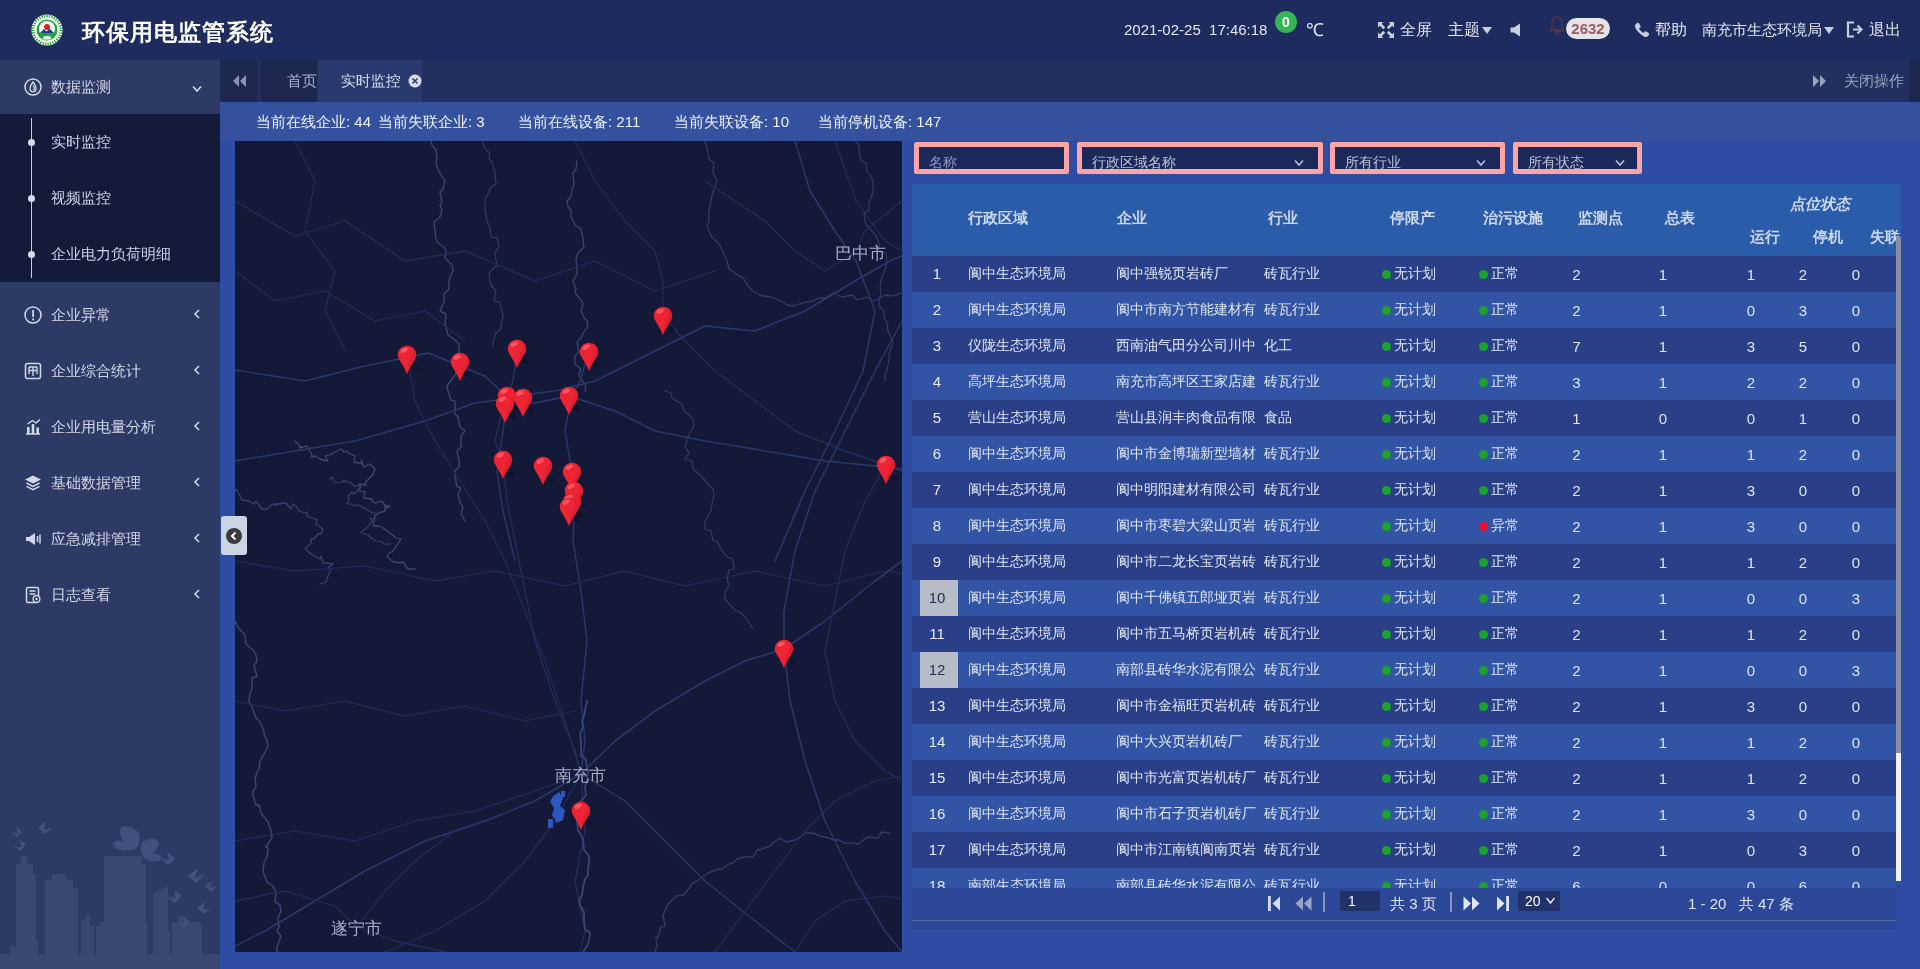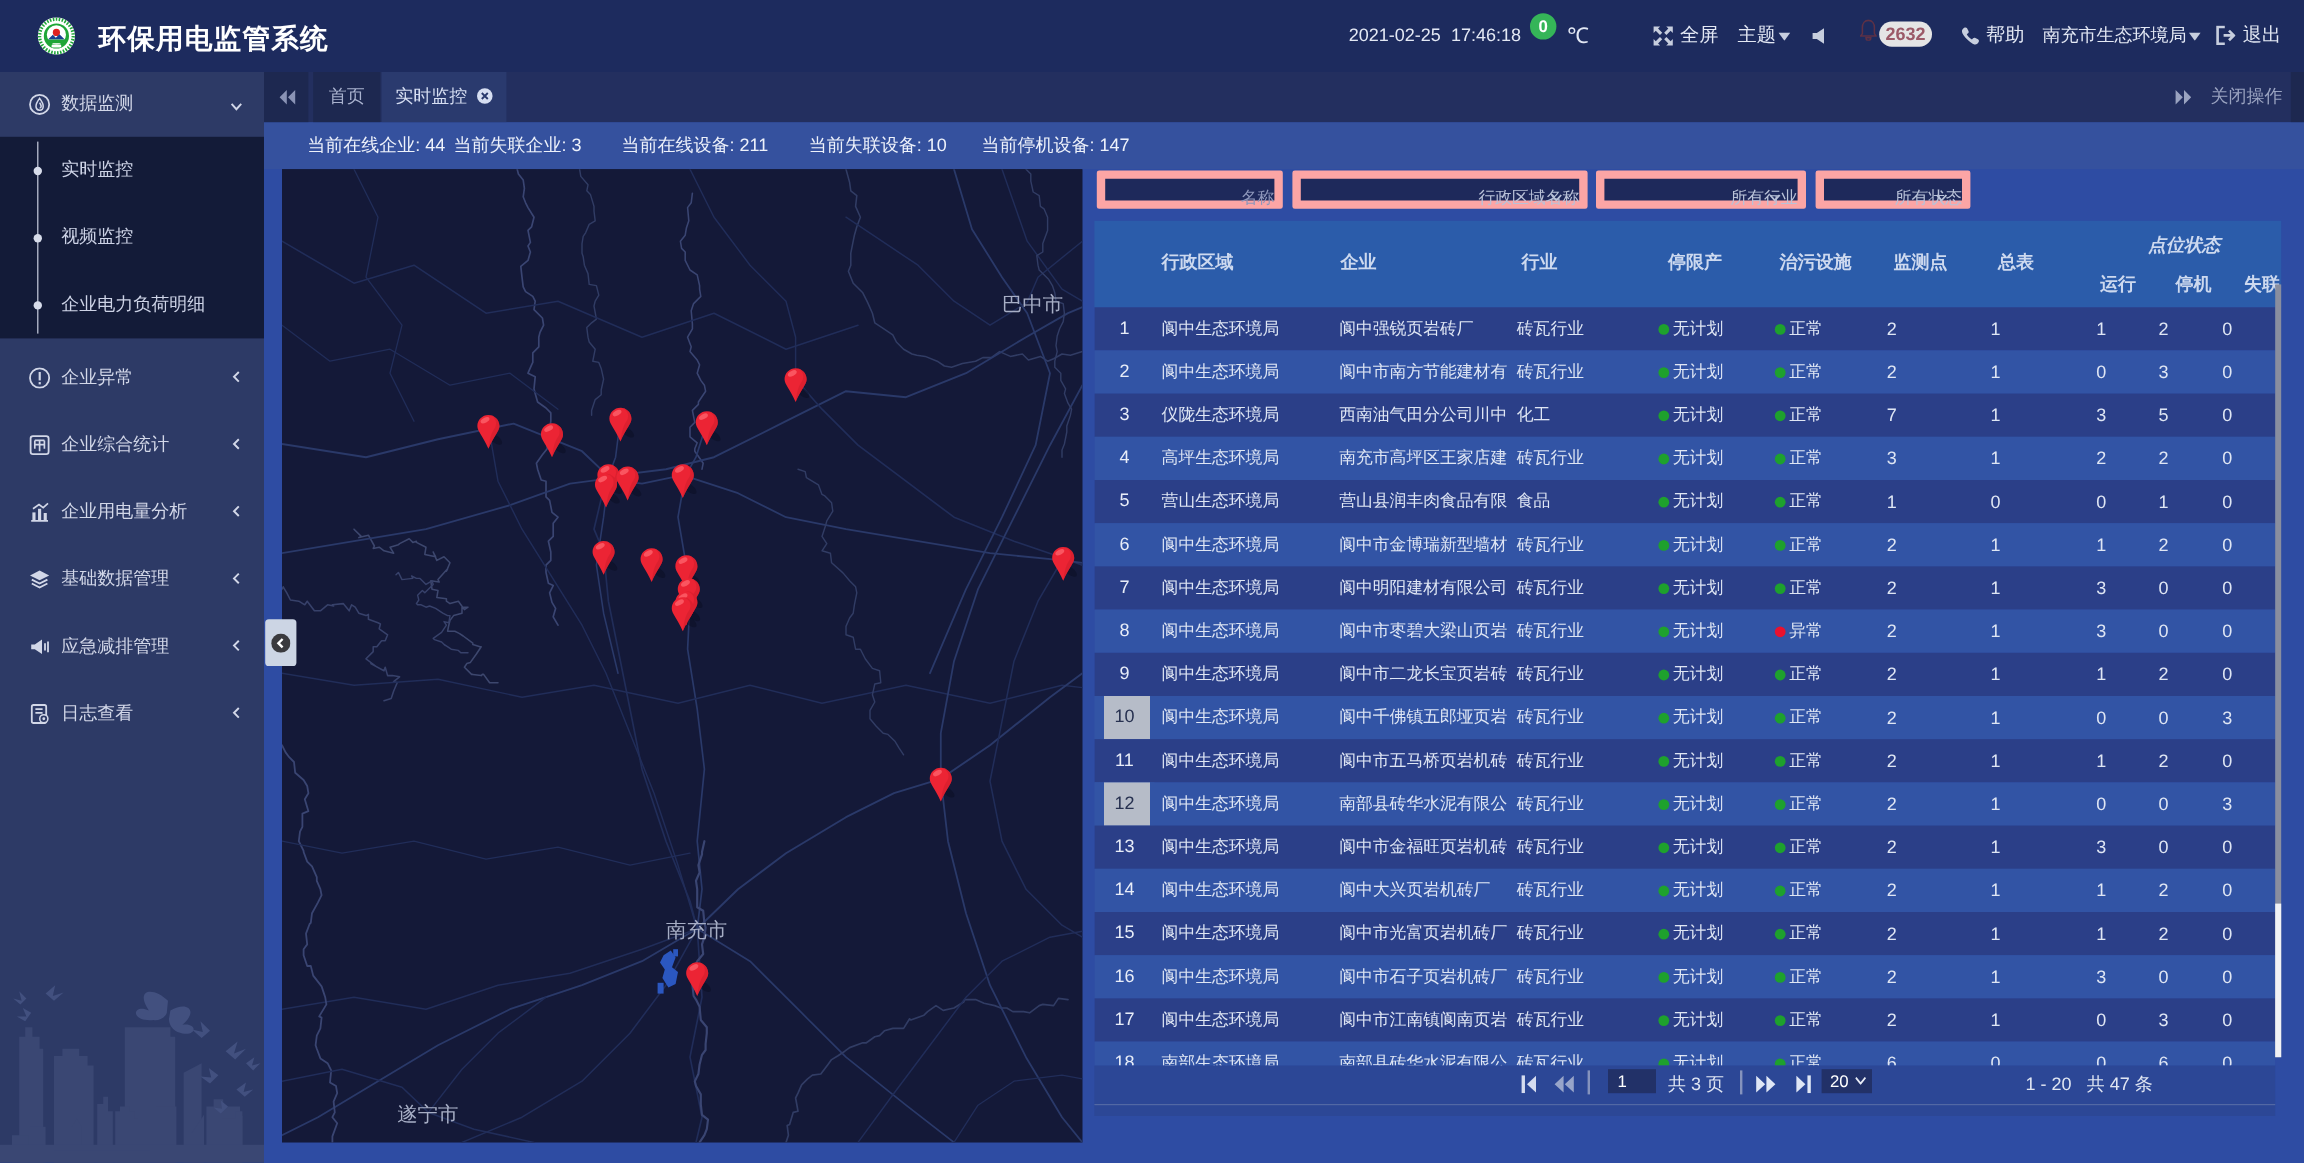--- a/index.html
+++ b/index.html
@@ -21,32 +21,32 @@
 .mitem .arrow { position:absolute; right:18px; top:22px; width:10px; height:10px; }
 #submenu { position:absolute; top:54px; left:0; width:220px; height:168px; background:#131b38; }
 #submenu .line { position:absolute; left:31px; top:4px; width:1px; height:160px; background:#c9cede; }
 .sitem { position:absolute; left:0; width:220px; height:56px; color:#cdd3e6; font-size:15px; }
 .sitem .dot { position:absolute; left:28px; top:25px; width:7px; height:7px; border-radius:50%; background:#d7dcea; }
 .sitem .stext { position:absolute; left:51px; top:0; line-height:56px; }
 
 
 #tabbar { position:absolute; top:60px; left:220px; width:1700px; height:42px; background:#232f5f; }
 .tabblk { position:absolute; top:0; height:42px; background:#1d2850; }
-.tab { position:absolute; top:0; height:42px; line-height:42px; font-size:15px; color:#a9b2ce; text-align:center; }
+.tab { position:absolute; top:0; height:42px; line-height:42px; font-size:15px; color:#a9b2ce; text-align:right; }
 
 
 #stats { position:absolute; top:102px; left:220px; width:1700px; height:39px; background:#35519e; }
 .stat { position:absolute; top:0; height:39px; line-height:39px; color:#eef2fb; font-size:15px; }
 
 
 #map { position:absolute; top:141px; left:235px; width:667px; height:811px; background:#141938; }
 #collapse { position:absolute; left:221px; top:516px; width:26px; height:39px; background:#ccd5e4; border-radius:3px; }
 
 
-.finput { position:absolute; top:142px; height:32px; background:#1e295b; border:7px solid #fca5a5; border-radius:2px; color:#8e97bb; font-size:14px; line-height:30px; padding-left:10px;text-align:right; }
+.finput { position:absolute; top:142px; height:32px; background:#1e295b; border:5px solid #fca5a5; border-radius:2px; color:#8e97bb; font-size:14px; line-height:30px; padding-left:10px; }
 .fchev { position:absolute; width:10px; height:10px; }
 
 #thead { position:absolute; top:184px; left:912px; width:989px; height:72px; background:#2b5caa; }
 .hlbl { position:absolute; color:#cdd9ef; font-size:15px; font-weight:bold; white-space:nowrap; }
 #tbody { position:absolute; top:256px; left:912px; width:984px; height:632px; overflow:hidden; }
 .trow { position:relative; width:984px; height:36px; display:flex; align-items:center; color:#dfe6f4; font-size:14px; }
 .trow.odd { background:#2b3f88; }
 .trow.even { background:#3254a5; }
 .c1 { width:50px; text-align:center; font-size:15px; color:#e8edf8; flex:none; height:36px; line-height:36px; }
 .c1.sel { background:linear-gradient(to right, #3254a5 0, #3254a5 8px, #b6bcc8 8px, #b6bcc8 46px, #3254a5 46px); color:#273150; }

